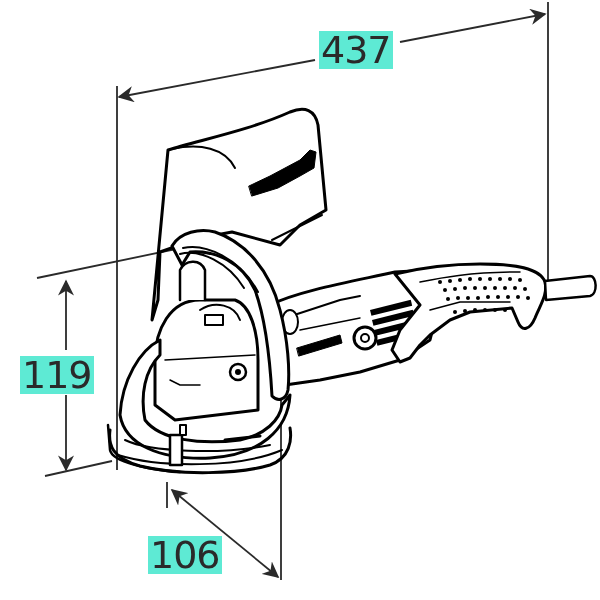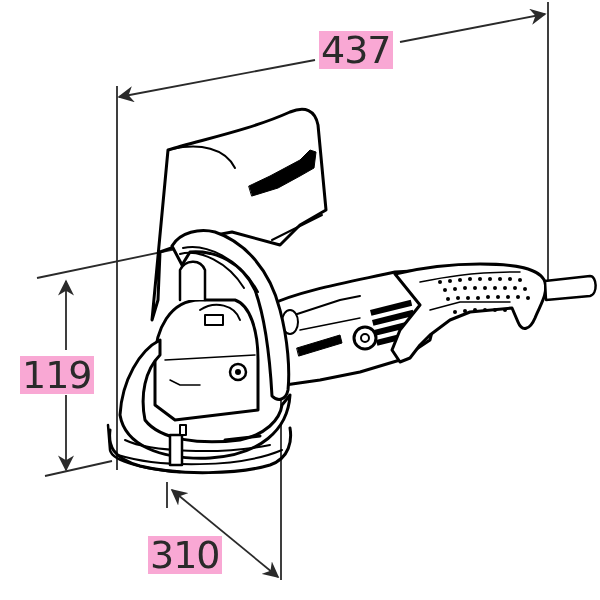--- a/index.html
+++ b/index.html
@@ -1,18 +1,18 @@
 <!DOCTYPE html>
 <html><head>
 <meta charset="utf-8">
 <style>
   html, body { margin: 0; padding: 0; background: #ffffff; }
   body { width: 600px; height: 600px; overflow: hidden; position: relative; font-family: "DejaVu Sans", sans-serif; }
   #drawing { position: absolute; left: 0; top: 0; width: 600px; height: 600px; }
-  .dim-label { position: absolute; font-family: "DejaVu Sans", sans-serif; font-size: 38px; color: #2a2a2a; line-height: 1; letter-spacing: -1px; background: #f9a8d4; padding: 0 2px; }
+  .dim-label { position: absolute; font-family: "DejaVu Sans", sans-serif; font-size: 38px; color: #2a2a2a; line-height: 1; letter-spacing: -1px; background: #5eead4; padding: 0 2px; }
   #dim-length { left: 319px; top: 31px; }
   #dim-height { left: 20px; top: 356px; }
   #dim-width { left: 148px; top: 536px; }
 </style>
 </head>
 <body>
 
 <svg id="drawing" viewBox="0 0 600 600" xmlns="http://www.w3.org/2000/svg">
   <defs>
     <marker id="arr" viewBox="0 0 10 10" refX="9" refY="5" markerWidth="9" markerHeight="9" orient="auto-start-reverse">
@@ -128,13 +128,13 @@
     <path d="M118,455 C160,468 240,468 282,450" fill="none" stroke-width="2"></path>
 
     <rect x="170" y="435" width="12" height="30" stroke-width="2.5"></rect>
     <rect x="180" y="425" width="6" height="10" stroke-width="2"></rect>
     <path d="M225,440 L260,436" fill="none" stroke-width="3"></path>
   </g>
 </svg>
 
 <div id="dim-length" class="dim-label">437</div>
 <div id="dim-height" class="dim-label">119</div>
-<div id="dim-width" class="dim-label">310</div>
+<div id="dim-width" class="dim-label">106</div>
 
 </body></html>

